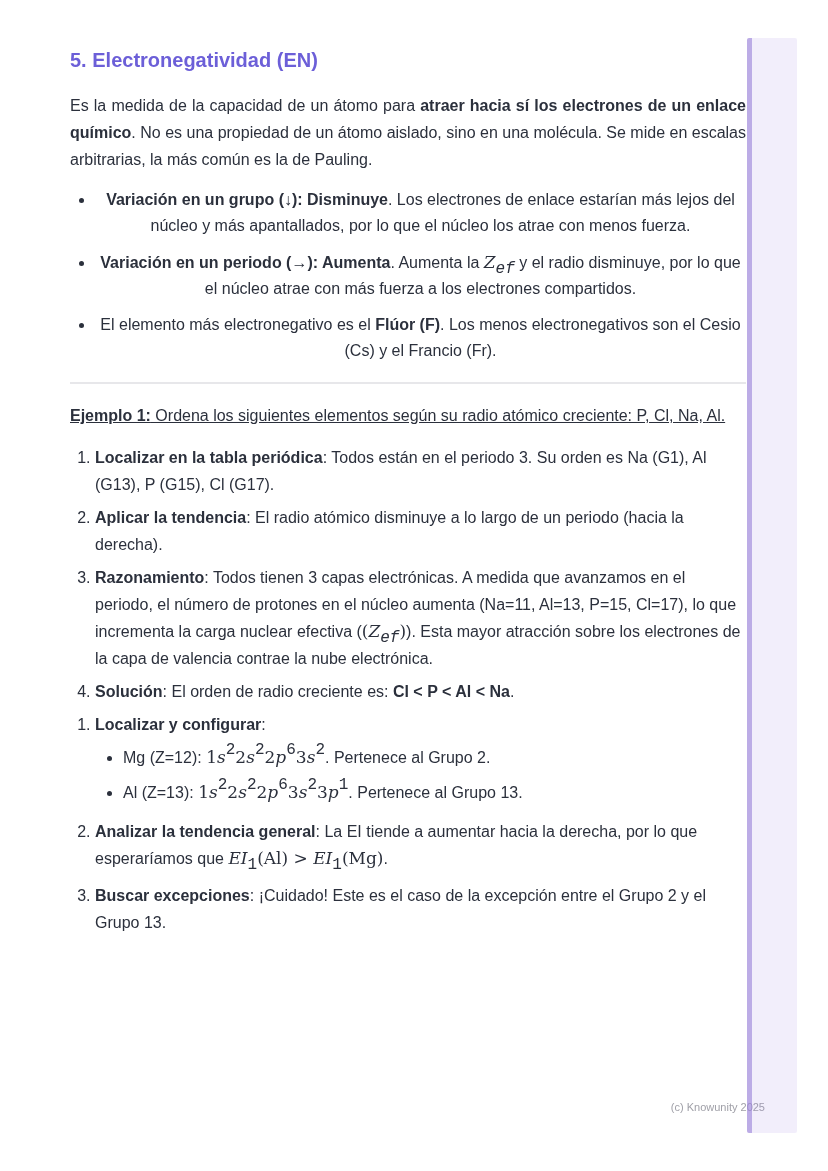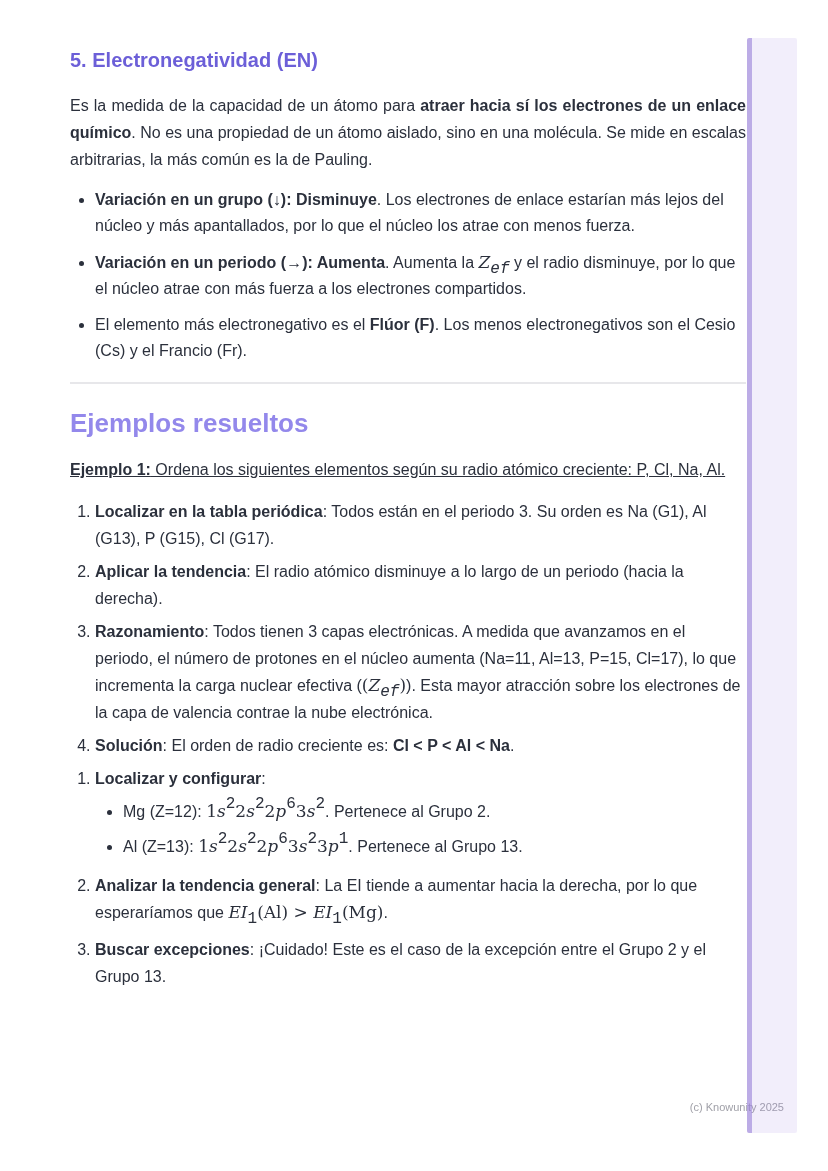--- a/index.html
+++ b/index.html
@@ -18,40 +18,40 @@
   h2{
     margin:24px 0 0 0;font-size:26px;line-height:30px;font-weight:700;
     color:var(--subheading-color,#9388eb);
   }
   p{margin:0;font-size:16px;line-height:27px;}
   p.justify{text-align:justify;}
   .intro{margin-top:20px;}
   .ex-intro{margin-top:16px;}
   .ex1-intro{margin-top:18px;text-decoration:underline;}
   ul.trends{margin:14px 0 0 0;padding:0 0 0 25px;list-style:disc;}
-  ul.trends>li{font-size:16px;line-height:26px;margin-bottom:10px;}
+  ul.trends>li{font-size:16px;line-height:26px;margin-bottom:10px;text-align:center;}
   ol.steps{margin:15px 0 0 0;padding:0 0 0 25px;list-style:decimal;}
   ol.steps>li{font-size:16px;line-height:27px;margin-bottom:6px;}
   ol.steps2{margin:6px 0 0 0;}
   ol.steps2>li{margin-bottom:10px;}
   ul.nested{margin:4px 0 0 0;padding:0 0 0 28px;list-style:disc;}
   ul.nested>li{font-size:16px;line-height:30px;margin-bottom:4px;}
   li::marker{color:var(--text-color,#2b303c);}
   b{font-weight:700;}
   hr.divider{
     margin:18px 0 0 0;border:none;height:0;
     border-top:2px solid var(--divider-color,#e7e7ea);
   }
   .math{font-family:"DejaVu Serif","Liberation Serif",serif;font-size:17px;white-space:nowrap;}
   .math .it{font-style:italic;}
   .math sup,.math sub{font-size:16px;line-height:0;font-family:Liberation Mono, monospace;}
   .math sub{vertical-align:-0.3em;}
   .math sup{vertical-align:0.55em;}
   .watermark{
-    position:absolute;top:1101px;right:44px;z-index:1;
+    position:absolute;top:1101px;right:63px;z-index:1;
     font-size:11px;color:var(--watermark-color,#a0a0a8);
   }
   .edge-strip{
     position:absolute;left:747px;top:38px;width:45px;height:1095px;z-index:2;
     background:var(--strip-fill,rgba(160,138,226,0.14));
     border-left:5px solid var(--strip-edge,rgba(151,129,216,0.6));
     border-radius:2px;
   }
 </style>
 </head>
@@ -64,21 +64,20 @@
   <p class="intro justify"><span>Es la medida de la capacidad de un átomo para </span><b>atraer hacia sí los electrones de un enlace químico</b><span>. No es una propiedad de un átomo aislado, sino en una molécula. Se mide en escalas arbitrarias, la más común es la de Pauling.</span></p>
 
   <ul class="trends">
     <li><b>Variación en un grupo (↓): Disminuye</b><span>. Los electrones de enlace estarían más lejos del núcleo y más apantallados, por lo que el núcleo los atrae con menos fuerza.</span></li>
     <li><b>Variación en un periodo (→): Aumenta</b><span>. Aumenta la </span><span class="math"><span class="it">Z</span><sub class="it">ef</sub></span><span> y el radio disminuye, por lo que el núcleo atrae con más fuerza a los electrones compartidos.</span></li>
     <li><span>El elemento más electronegativo es el </span><b>Flúor (F)</b><span>. Los menos electronegativos son el Cesio (Cs) y el Francio (Fr).</span></li>
   </ul>
 
   <hr class="divider">
 
-  <h2>Ejemplos resueltos</h2>
 
   <p class="ex1-intro justify"><b>Ejemplo 1:</b><span> Ordena los siguientes elementos según su radio atómico creciente: P, Cl, Na, Al.</span></p>
 
   <ol class="steps">
     <li><b>Localizar en la tabla periódica</b><span>: Todos están en el periodo 3. Su orden es Na (G1), Al (G13), P (G15), Cl (G17).</span></li>
     <li><b>Aplicar la tendencia</b><span>: El radio atómico disminuye a lo largo de un periodo (hacia la derecha).</span></li>
     <li><b>Razonamiento</b><span>: Todos tienen 3 capas electrónicas. A medida que avanzamos en el periodo, el número de protones en el núcleo aumenta (Na=11, Al=13, P=15, Cl=17), lo que incrementa la carga nuclear efectiva (</span><span class="math"><span>(</span><span class="it">Z</span><sub class="it">ef</sub><span>)</span></span><span>). Esta mayor atracción sobre los electrones de la capa de valencia contrae la nube electrónica.</span></li>
     <li><b>Solución</b><span>: El orden de radio creciente es: </span><b>Cl &lt; P &lt; Al &lt; Na</b><span>.</span></li>
   </ol>
 

